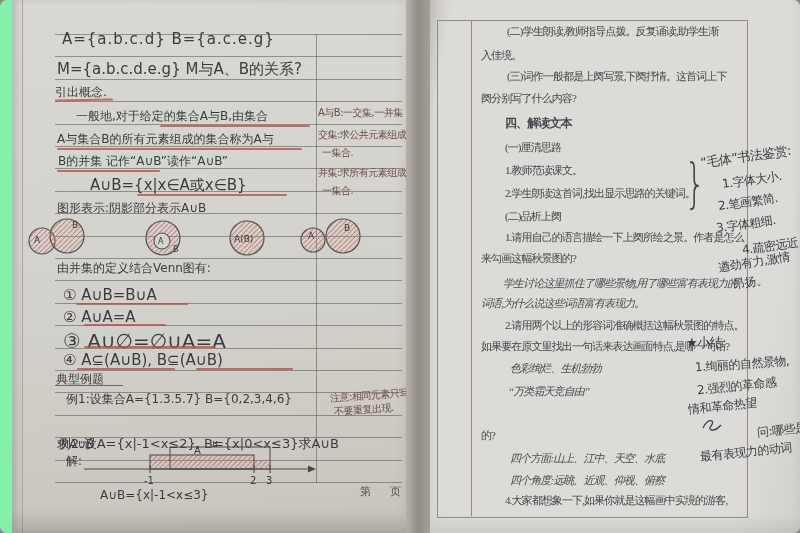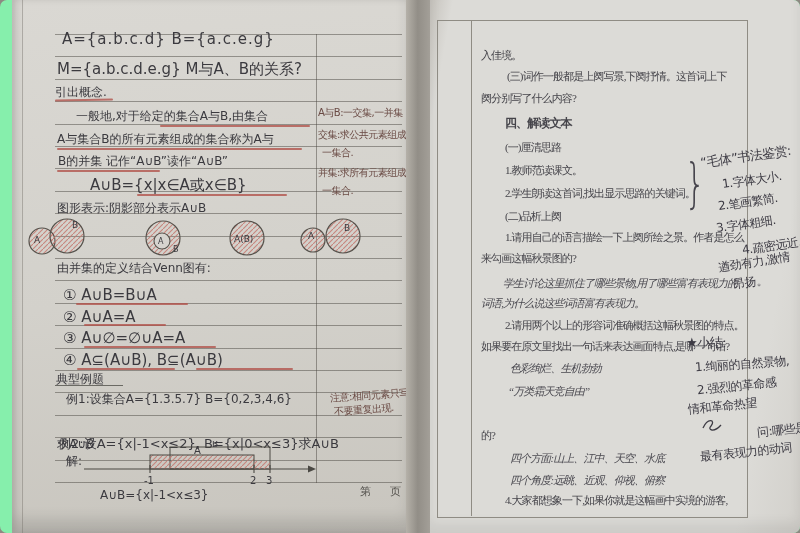--- a/index.html
+++ b/index.html
@@ -35,21 +35,21 @@
   <div class="abs hw" style="left:57px;top:60px;font-size:15px">M={a.b.c.d.e.g}  M与A、B的关系?</div>
   <div class="abs hw" style="left:55px;top:84px">引出概念.</div>
   <div class="abs hw" style="left:76px;top:108px">一般地,对于给定的集合A与B,由集合</div>
   <div class="abs hw" style="left:57px;top:131px">A与集合B的所有元素组成的集合称为A与</div>
   <div class="abs hw" style="left:58px;top:153px">B的并集  记作“A∪B”读作“A∪B”</div>
   <div class="abs hw" style="left:90px;top:176px;font-size:15px">A∪B={x|x∈A或x∈B}</div>
   <div class="abs hw" style="left:57px;top:200px">图形表示:阴影部分表示A∪B</div>
   <div class="abs hw" style="left:57px;top:260px">由并集的定义结合Venn图有:</div>
   <div class="abs hw" style="left:63px;top:286px;font-size:15px">① A∪B=B∪A</div>
   <div class="abs hw" style="left:63px;top:308px;font-size:15px">② A∪A=A</div>
-  <div class="abs hw" style="left:63px;top:329px;font-size:15px">③ A∪∅=∅∪A=A</div>
+  <div class="abs hw" style="left:63px;top:329px;font-size:20px">③ A∪∅=∅∪A=A</div>
   <div class="abs hw" style="left:63px;top:351px;font-size:15px">④ A⊆(A∪B),  B⊆(A∪B)</div>
   <div class="abs hw" style="left:56px;top:371px">典型例题</div>
   <div class="abs hw" style="left:66px;top:391px;font-size:12px">例1:设集合A={1.3.5.7}  B={0,2,3,4,6}</div>
   <div class="abs hw" style="left:57px;top:436px">求A∪B</div>
   <div class="abs hw" style="left:58px;top:435px;font-size:13px">例2:设A={x|-1&lt;x≤2},  B={x|0&lt;x≤3}求A∪B</div>
   <div class="abs hw" style="left:66px;top:453px">解:</div>
   <div class="abs hw" style="left:100px;top:488px">A∪B={x|-1&lt;x≤3}</div>
 
   <div class="rline" style="left:55px;top:99px;width:58px;transform:rotate(-1deg)"></div>
   <div class="rline" style="left:160px;top:125px;width:150px"></div>
@@ -124,20 +124,21 @@
   <div class="abs" style="left:406px;top:0;width:26px;height:533px;
               background:linear-gradient(90deg,#b5b1a9 0%,#928e87 45%,#a6a29b 100%);"></div>
 
   <div class="abs" style="left:430px;top:0;width:370px;height:533px;
               background:linear-gradient(100deg,#c6c3bd 0%,#dcdbd7 5%,#dcdbd7 86%,#d2d0cb 100%);
               box-shadow:inset 0 -10px 12px rgba(0,0,0,.07);"></div>
 
   <div class="abs" style="left:437px;top:20px;width:309px;height:496px;border:1px solid #8f8c84;"></div>
   <div class="abs" style="left:471px;top:20px;width:1px;height:496px;background:#8f8c84;"></div>
 
+  <div class="abs p" style="left:507px;top:24px">(二)学生朗读,教师指导点拨。反复诵读,助学生渐</div>
   <div class="abs p" style="left:481px;top:48px">入佳境。</div>
   <div class="abs p" style="left:507px;top:69px">(三)词作一般都是上阕写景,下阕抒情。这首词上下</div>
   <div class="abs p" style="left:481px;top:91px">阕分别写了什么内容?</div>
   <div class="abs p bold" style="left:505px;top:115px;font-size:12px">四、解读文本</div>
   <div class="abs p" style="left:505px;top:140px">(一)厘清思路</div>
   <div class="abs p" style="left:505px;top:163px">1.教师范读课文。</div>
   <div class="abs p" style="left:505px;top:186px">2.学生朗读这首词,找出显示思路的关键词。</div>
   <div class="abs p" style="left:505px;top:209px">(二)品析上阕</div>
   <div class="abs p" style="left:505px;top:230px">1.请用自己的语言描绘一下上阕所绘之景。作者是怎么</div>
   <div class="abs p" style="left:481px;top:251px">来勾画这幅秋景图的?</div>

